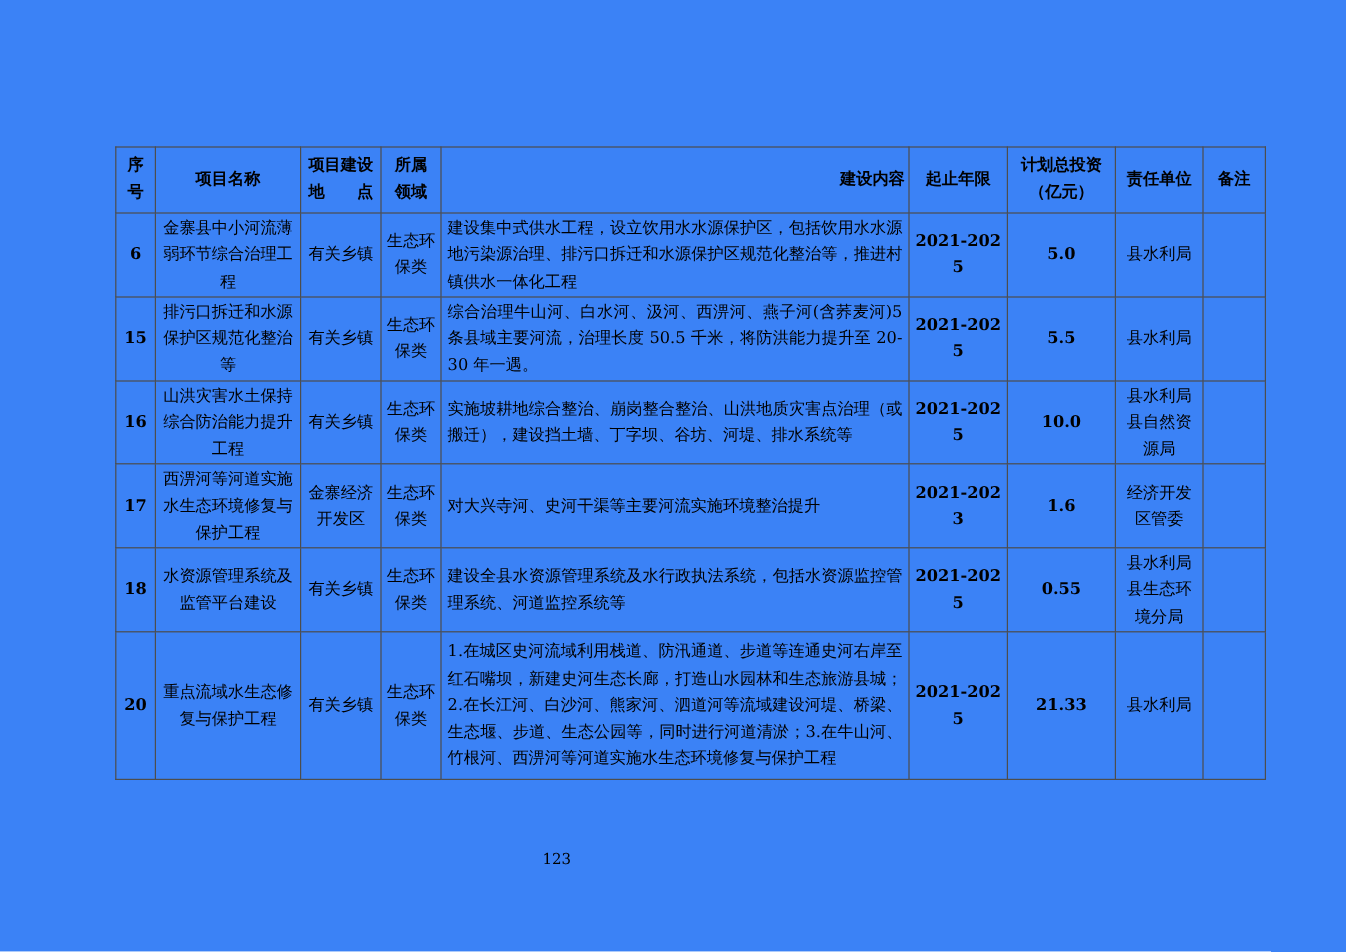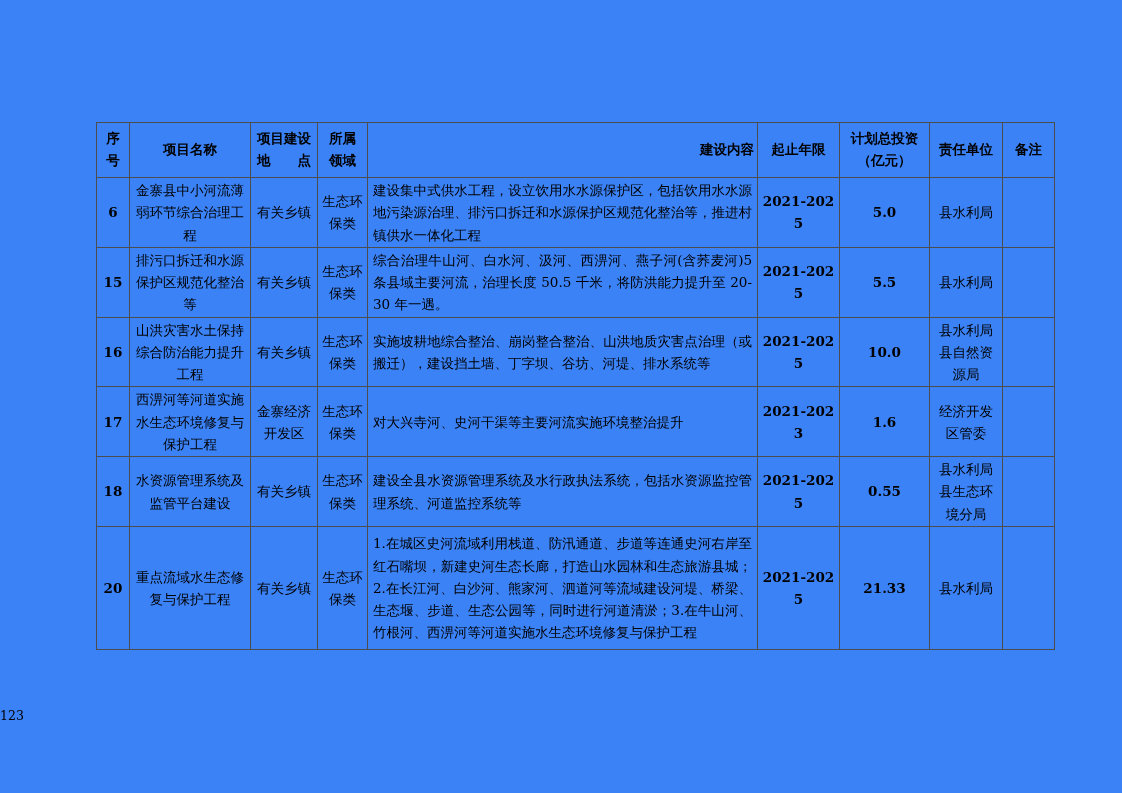--- a/index.html
+++ b/index.html
@@ -58,20 +58,21 @@
   tr.r16 { height: 67px; }
   tr.r17 { height: 65px; }
   tr.r18 { height: 66px; }
   tr.r19 { height: 52px; }
   tr.r20 { height: 123px; }
   .page-number {
     position: absolute;
     left: 0;
     top: 708px;
     width: 928px;
+    text-align: center;
     font-size: 12.5px;
     font-family: "DejaVu Serif", "Liberation Serif", serif;
     color: #000000;
   }
 </style>
 </head>
 <body>
 
 <div class="page">
 

